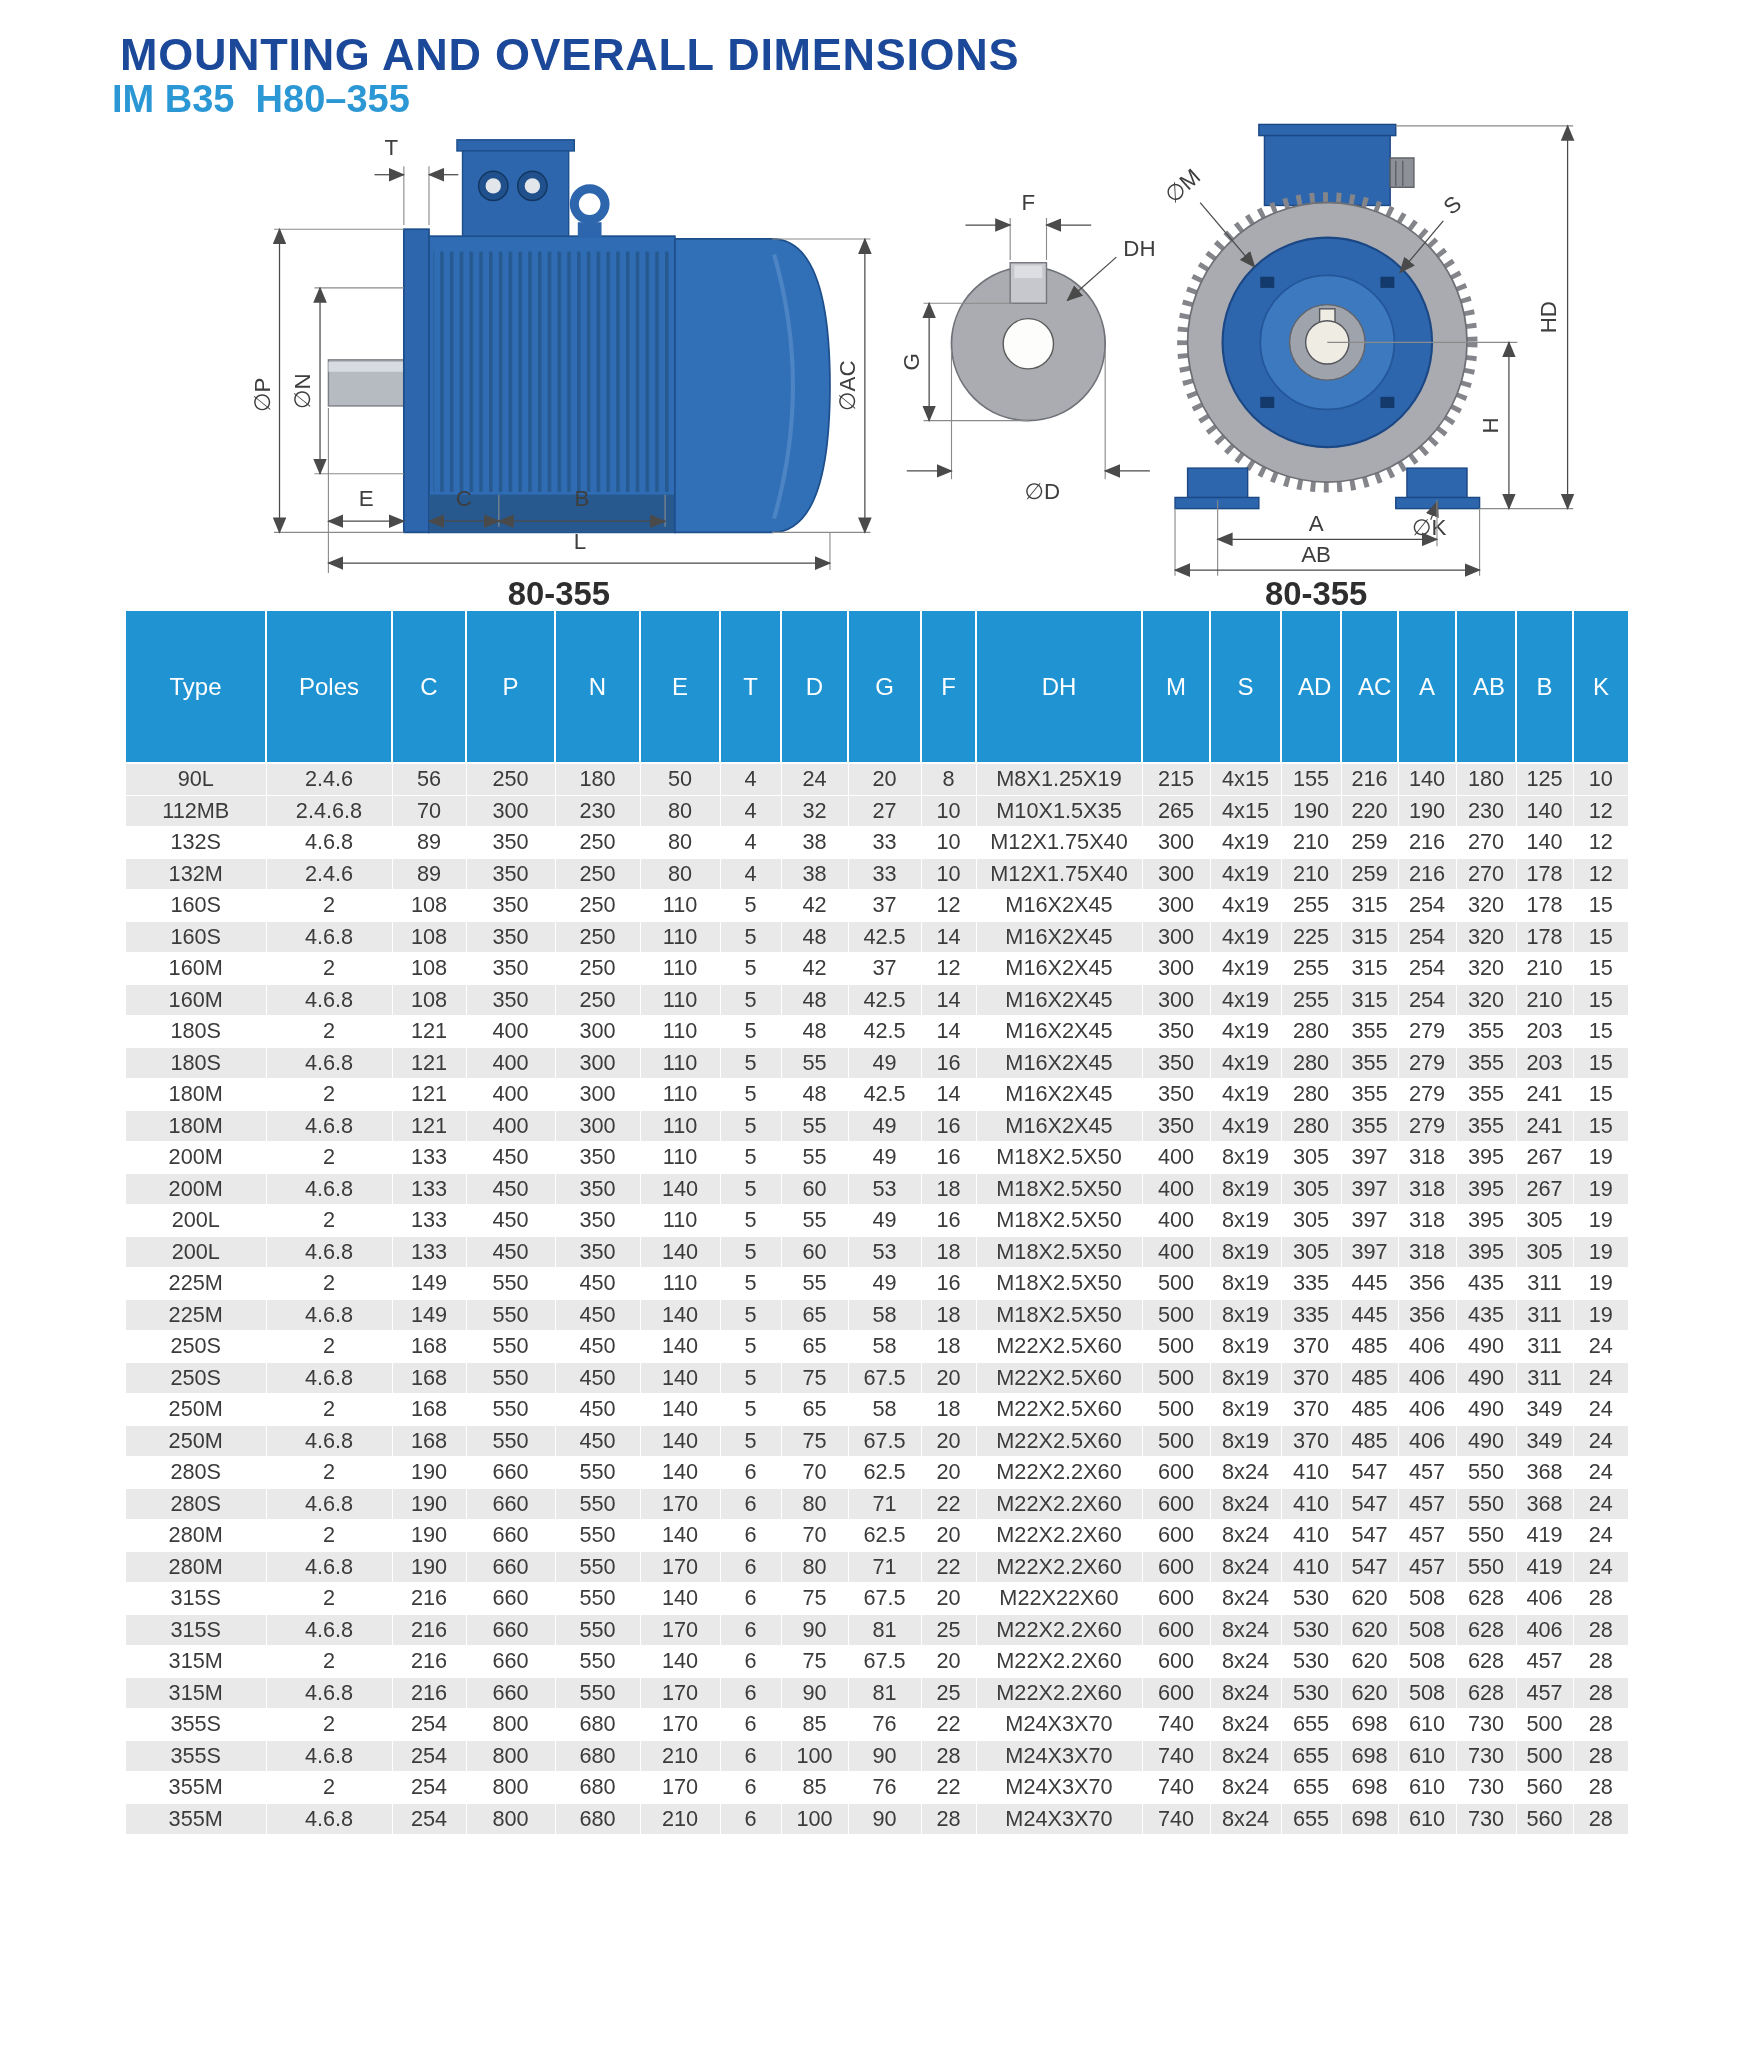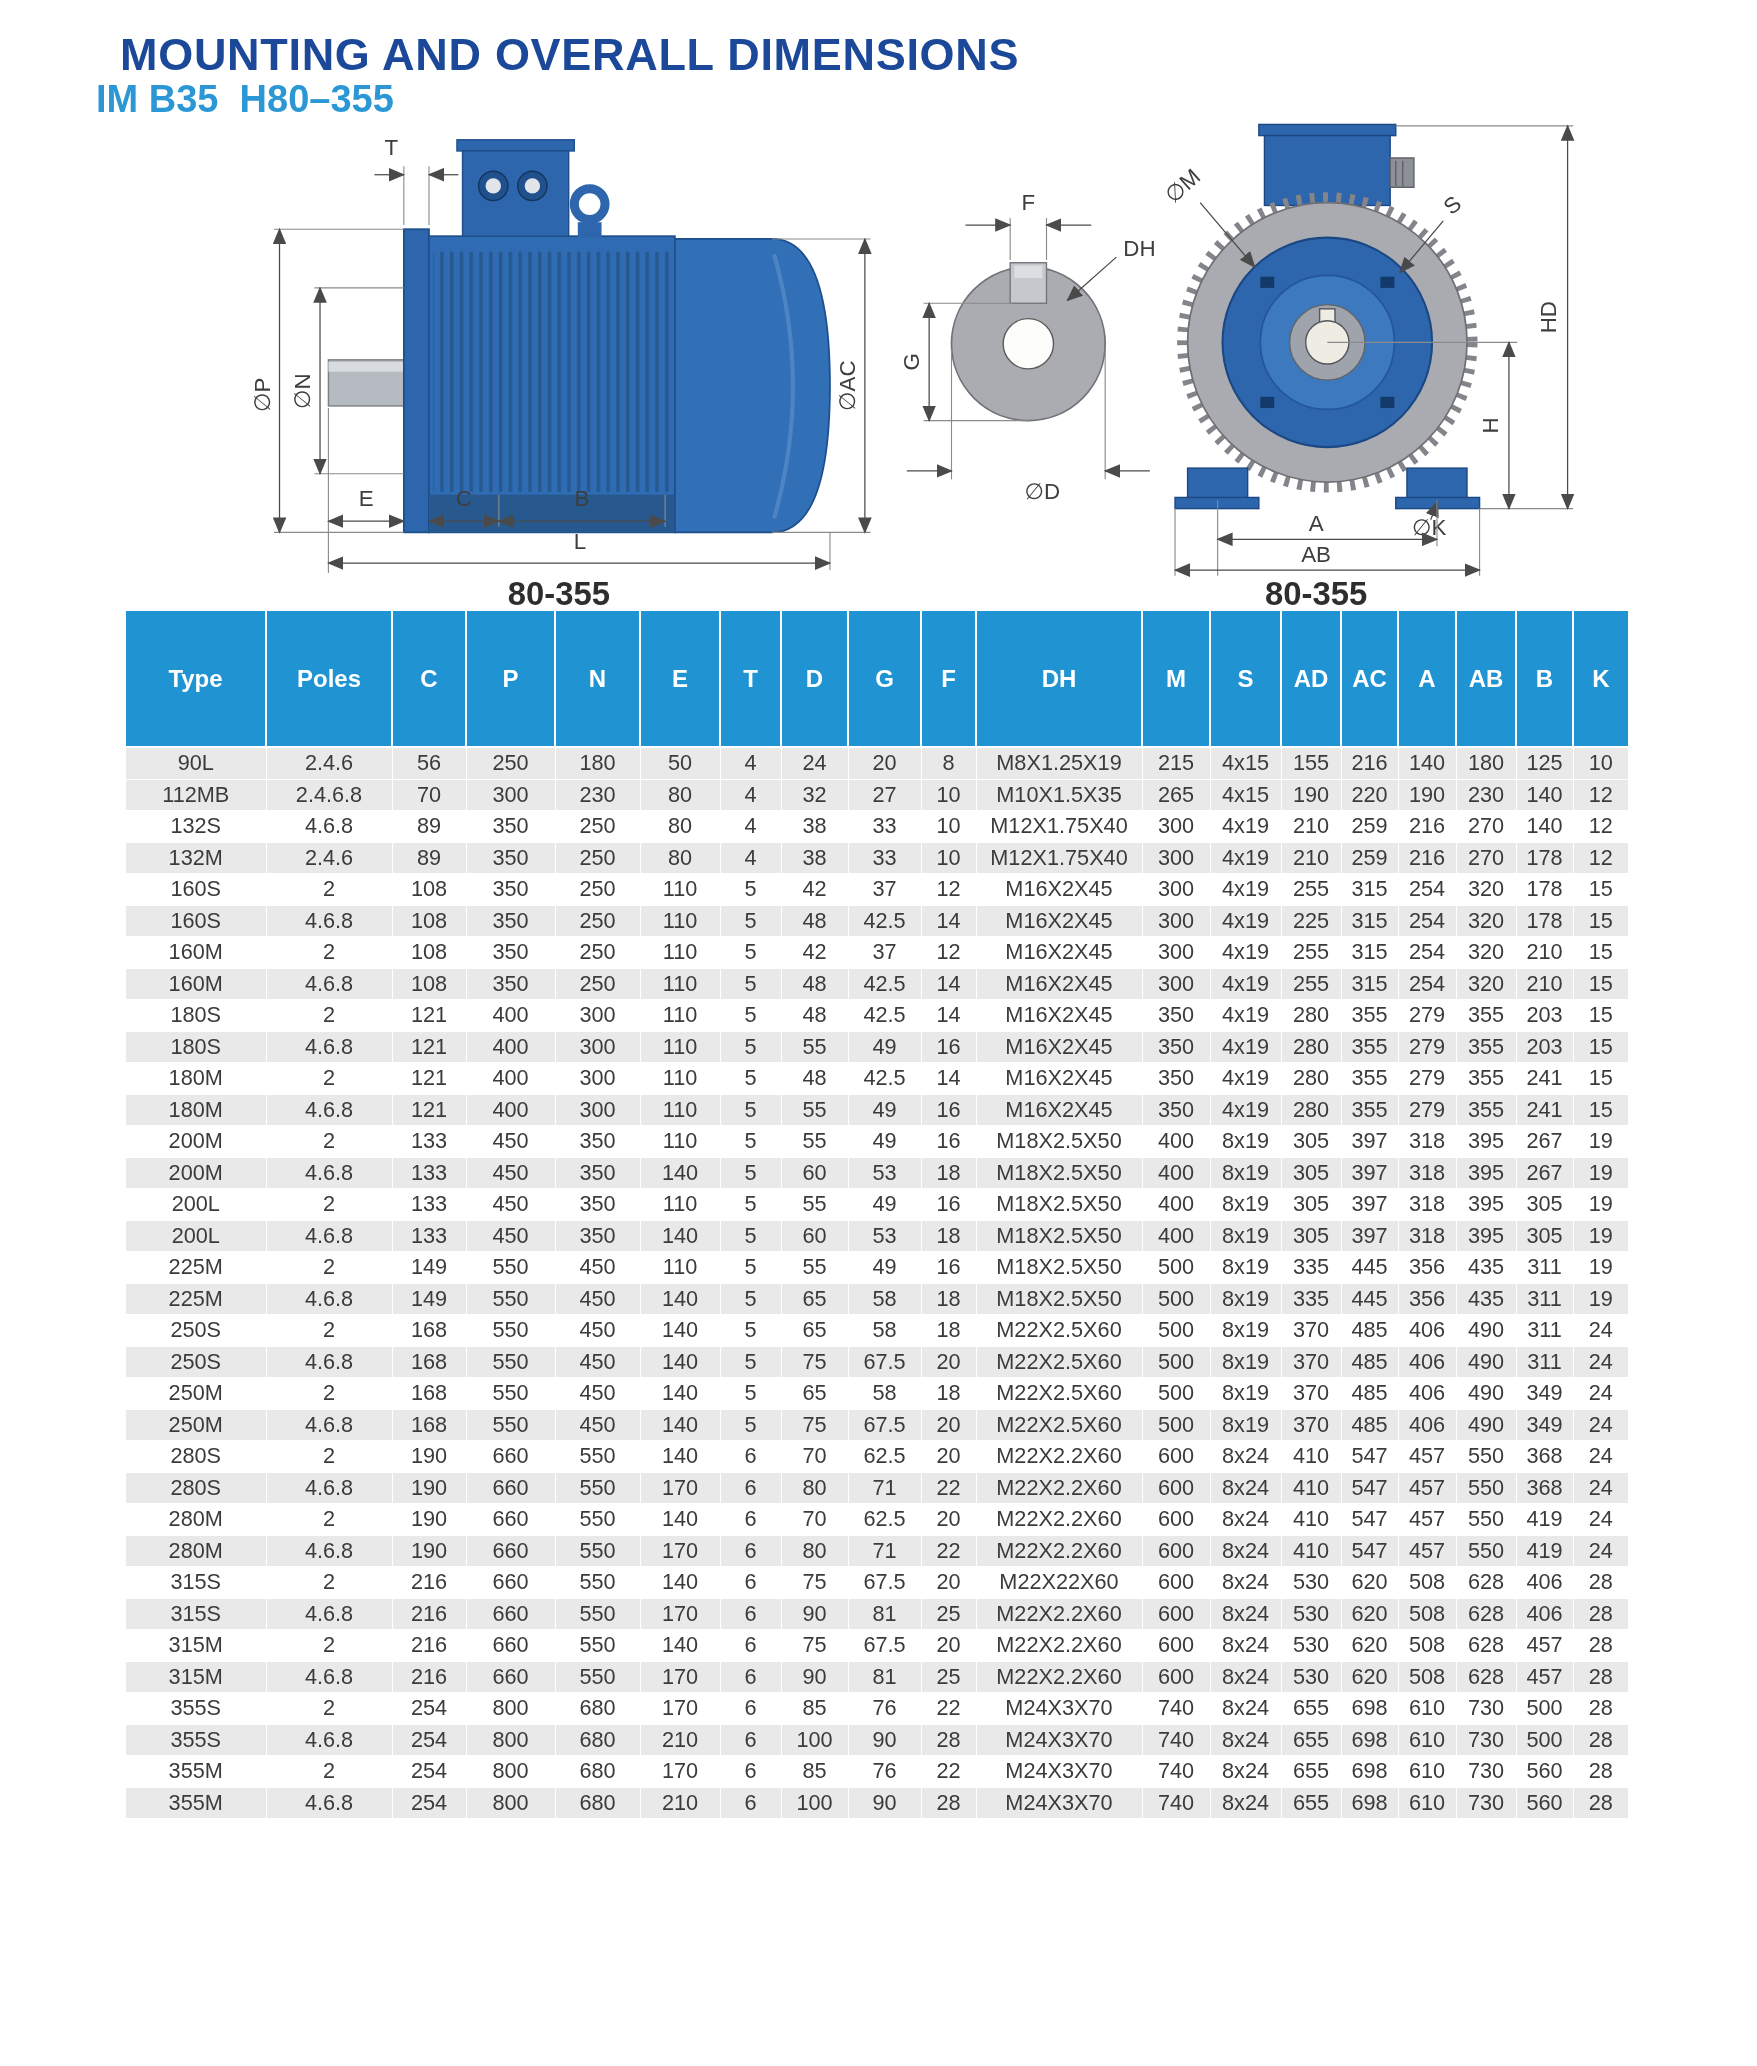--- a/index.html
+++ b/index.html
@@ -2,35 +2,35 @@
 <html style="--header-bg: #2093d2; --title-blue: #1b4898; --subtitle-blue: #2b97d4; --row-alt-bg: #e9e9e9; --body-text: #3b3b3b;font-size:11.2px"><head>
 <meta charset="utf-8">
 <style>
   html,body{margin:0;padding:0;background:#ffffff;}
   body{width:1757px;height:2066px;position:relative;font-family:"Liberation Sans",sans-serif;overflow:hidden;}
 
   .page{position:absolute;inset:0;background:#fff;}
 
   .title{position:absolute;left:112px;top:21px;margin:8px;font-size:45px;font-weight:700;
          letter-spacing:0.7px;color:var(--title-blue,#1b4898);white-space:pre;}
-  .subtitle{position:absolute;left:96px;top:78px;margin:0;font-size:38px;font-weight:700;
+  .subtitle{position:absolute;left:112px;top:78px;margin:0;font-size:38px;font-weight:700;
          color:var(--subtitle-blue,#2b97d4);white-space:pre;}
 
   svg.drawings{position:absolute;left:0;top:42px;width:1757px;height:570px;}
 
   svg .ext{stroke:#8a8a8a;stroke-width:1.6;fill:none;}
   svg .dim{stroke:#4a4a4a;stroke-width:1.8;fill:none;}
   svg .dimlbl{font-family:"Liberation Sans",sans-serif;font-size:32px;fill:#3e3e3e;}
   svg .caption{font-family:"Liberation Sans",sans-serif;font-size:47px;font-weight:700;fill:#2e2e2e;}
 
   table.dims{position:absolute;left:126px;top:611px;width:1502px;border-collapse:collapse;
              table-layout:fixed;}
-  table.dims th{background:var(--header-bg,#2093d2);color:#ffffff;font-size:24px;font-weight:700;
+  table.dims th{background:var(--header-bg,#2093d2);color:#ffffff;font-size:24px;font-weight:400;
              height:119px;text-align:center;vertical-align:middle;border-right:2.1px solid #ffffff;
-             border-bottom:2.8px solid #ffffff;padding:8px;}
+             border-bottom:2.8px solid #ffffff;padding:16px;}
   table.dims th:last-child{border-right:none;}
   table.dims td{font-size:21.7px;color:var(--body-text,#3b3b3b);text-align:center;vertical-align:middle;
              height:30.5px;padding:0;border-right:1.4px solid #ffffff;border-bottom:1.4px solid #ffffff;
              white-space:nowrap;overflow:hidden;}
   table.dims td:last-child{border-right:none;}
   table.dims tr.odd td{background:var(--row-alt-bg,#e9e9e9);}
   table.dims tr.even td{background:#ffffff;}
 </style>
 </head>
 <body>

